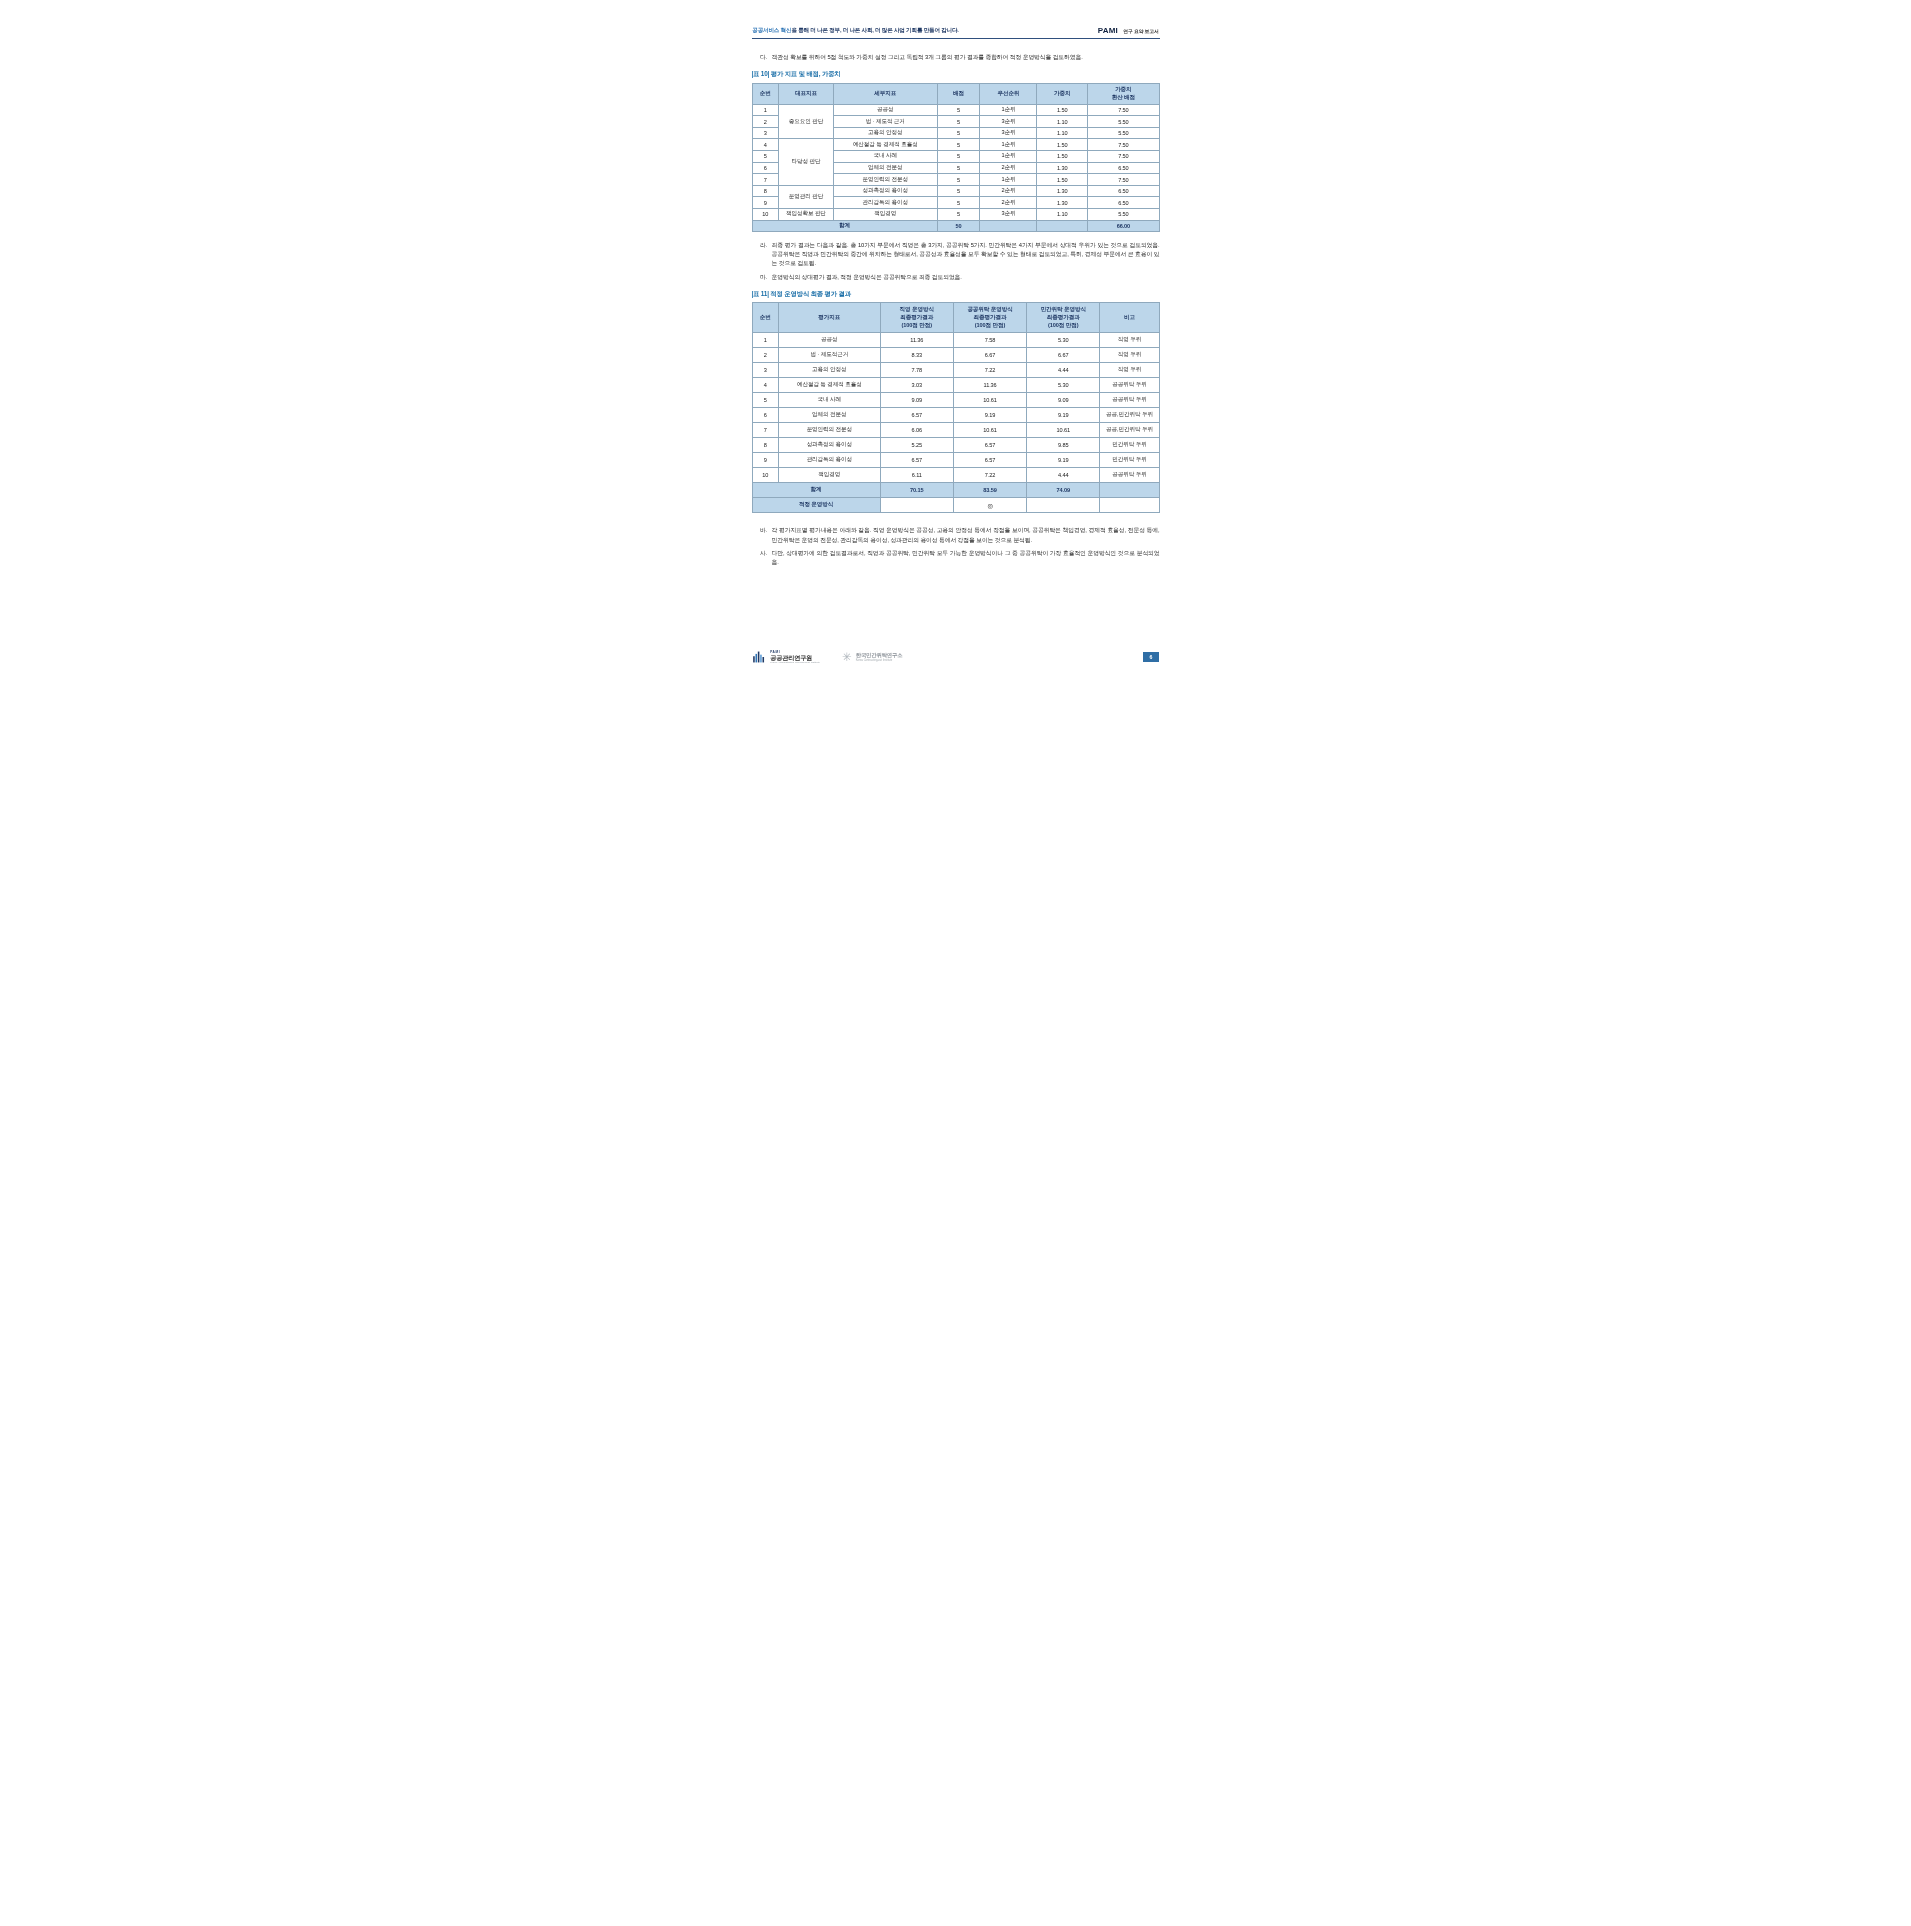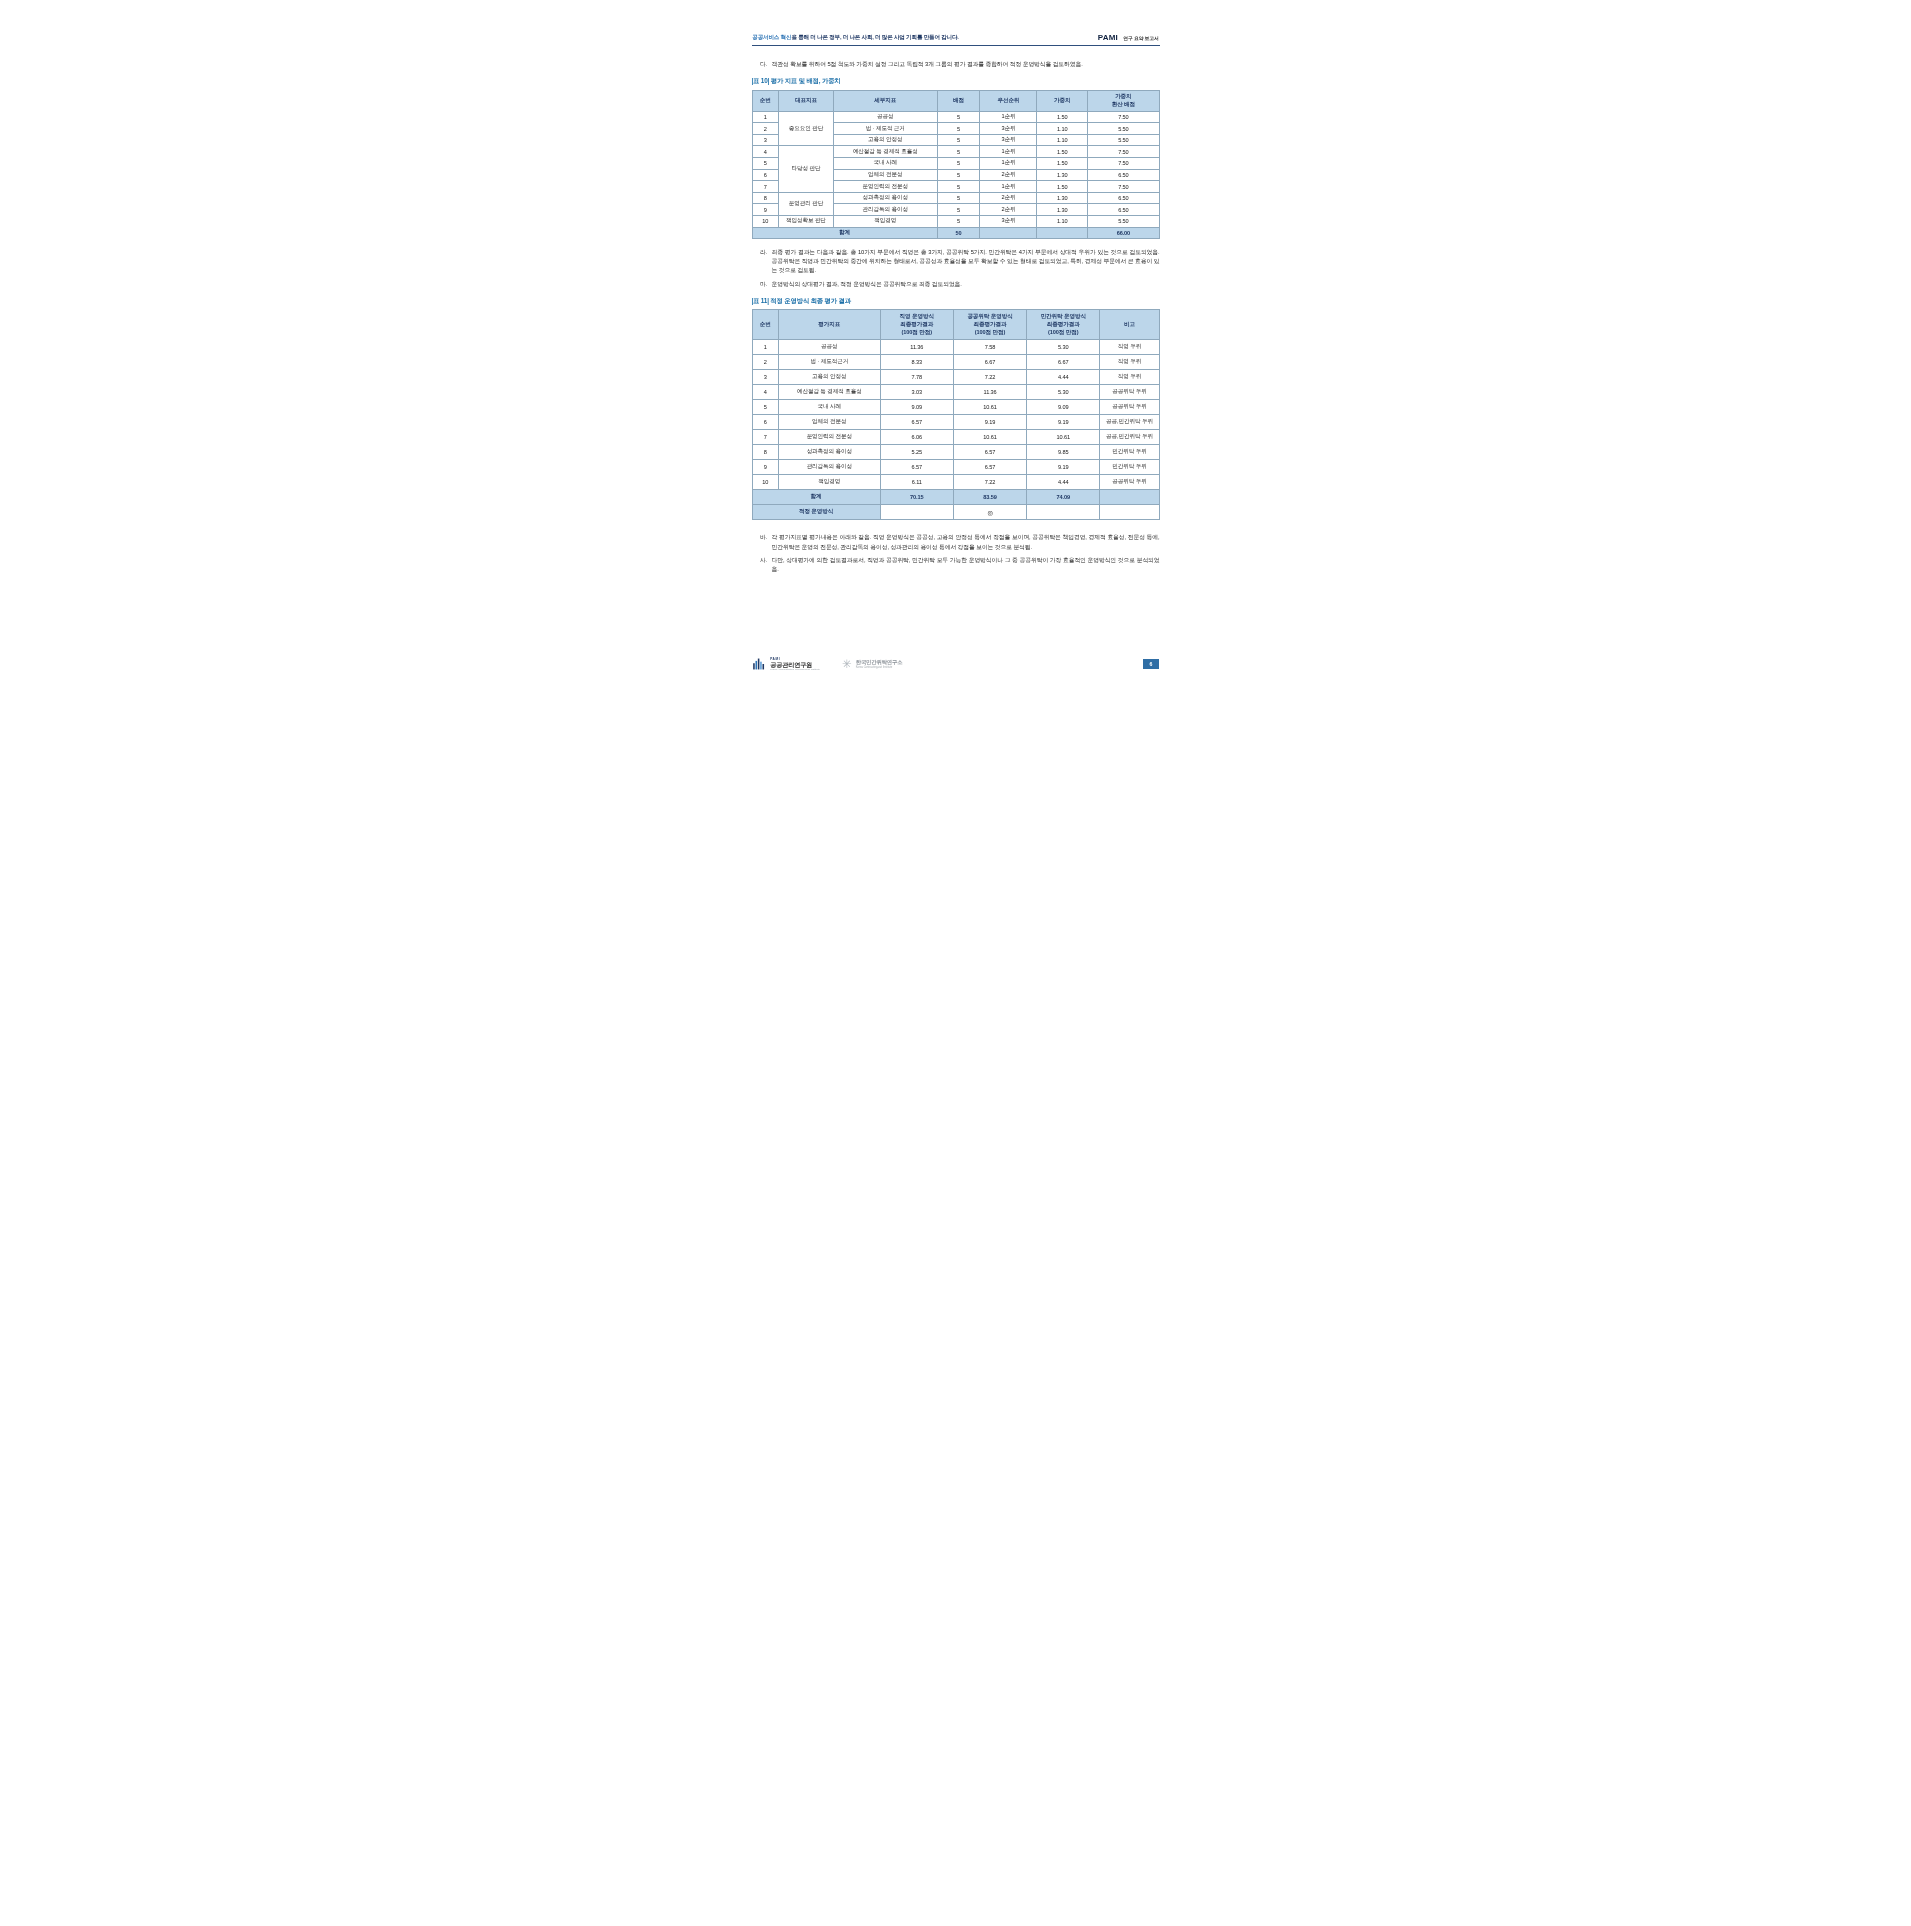--- a/index.html
+++ b/index.html
@@ -1,19 +1,19 @@
 <!DOCTYPE html>
 <html lang="ko" style="font-size:6.2px"><head>
 <meta charset="utf-8">
 <style>
   * { margin:0; padding:0; box-sizing:border-box; }
   html,body { background:#ffffff; }
   body { font-family:"Liberation Sans","DejaVu Sans",sans-serif; color:#1a1a1a; }
   .page {
-    width:478px; height:676px; margin:15px auto; background:#fff;
+    width:478px; height:676px; margin:8px auto; background:#fff;
     padding:17.7px 35px 13px; display:flex; flex-direction:column; overflow:hidden;
   }
 
   
   .header-row { display:flex; justify-content:space-between; align-items:flex-end; padding:0 0.8px 3.5px 0.8px; }
   .tagline { font-size:5.6px; font-weight:bold; color:#1f3864; letter-spacing:-0.2px; }
   .tagline .hl { color:#2e75b6; }
   .brand-wrap { display:flex; align-items:baseline; gap:5.4px; white-space:nowrap; }
   .brand { font-size:8px; font-weight:bold; color:#10213f; letter-spacing:0.2px; }
   .brand-sub { font-size:4.8px; font-weight:bold; color:#2b2b2b; letter-spacing:-0.1px; }

